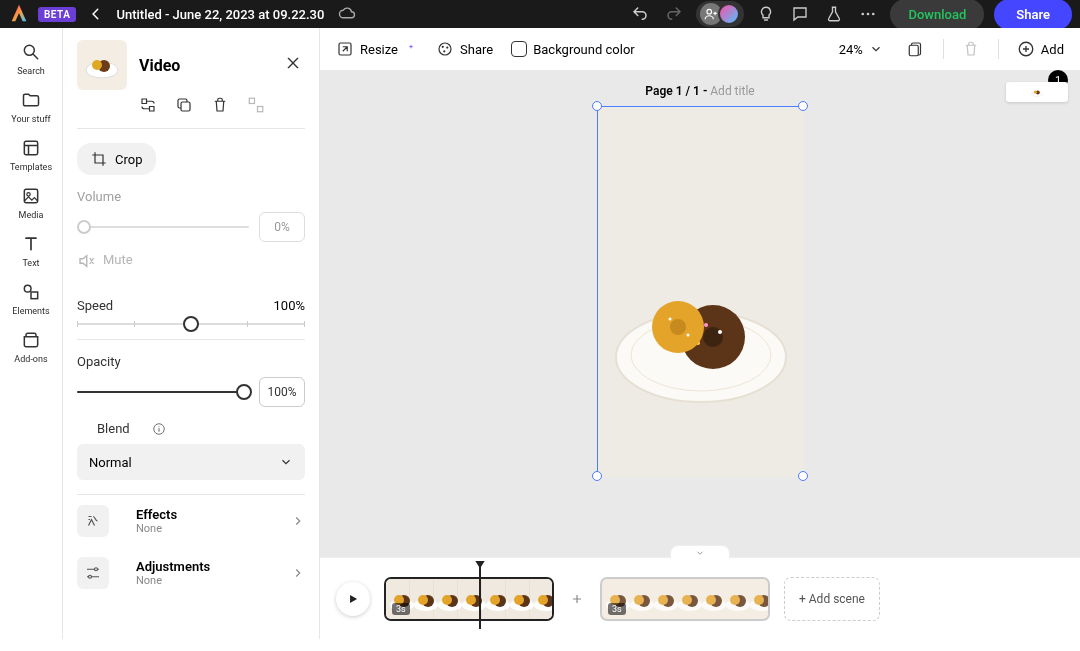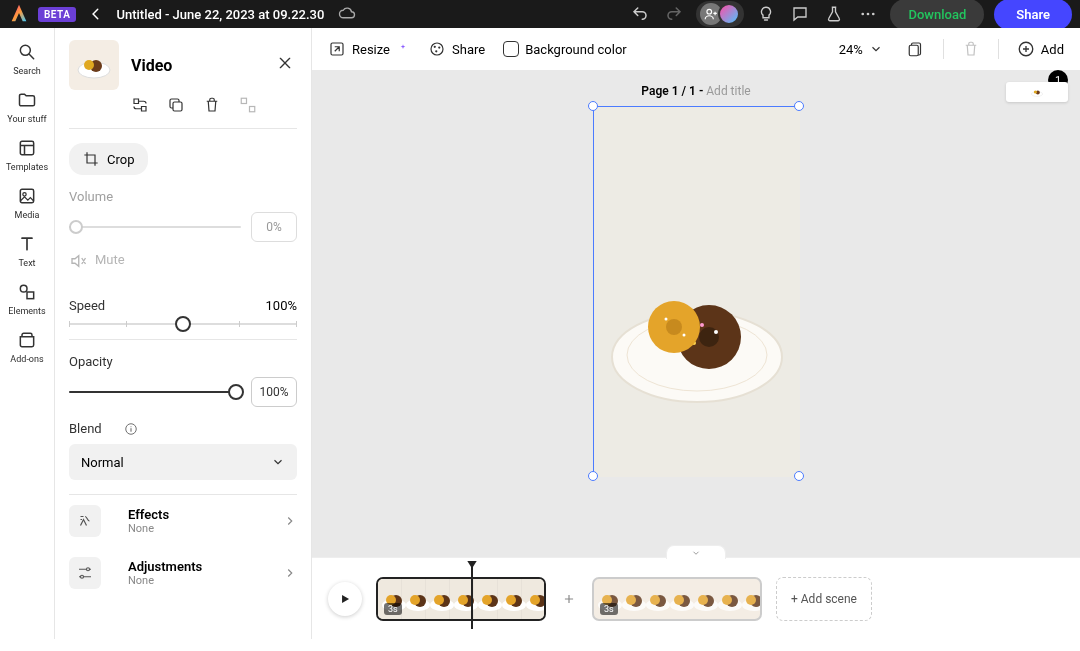--- a/index.html
+++ b/index.html
@@ -16,21 +16,21 @@
   .tb-icon { width: 24px; height: 24px; display: flex; align-items: center; justify-content: center; color: #ccc; cursor: pointer; }
   .avatar-cluster { display: flex; align-items: center; background: #333; border-radius: 16px; padding: 2px 4px; gap: -2px; }
   .avatar { width: 22px; height: 22px; border-radius: 50%; display: flex; align-items: center; justify-content: center; }
   .avatar.grey { background: #777; }
   .avatar.gradient { background: linear-gradient(135deg, #ff4da6, #4dc3ff); margin-left: -4px; border: 2px solid #333; }
   .btn-download { background: #3a3a3a; color: #22c55e; border: none; padding: 8px 18px; border-radius: 20px; font-size: 13px; font-weight: 500; cursor: pointer; }
   .btn-share { background: #4546ff; color: #fff; border: none; padding: 8px 22px; border-radius: 20px; font-size: 13px; font-weight: 600; cursor: pointer; }
 
   .main { display: flex; height: 611px; }
 
-  .leftrail { width: 55px; background: #fff; border-right: 1px solid #e6e6e6; display: flex; flex-direction: column; align-items: center; padding-top: 14px; gap: 14px; }
+  .leftrail { width: 63px; background: #fff; border-right: 1px solid #e6e6e6; display: flex; flex-direction: column; align-items: center; padding-top: 14px; gap: 14px; }
   .rail-item { display: flex; flex-direction: column; align-items: center; gap: 4px; cursor: pointer; color: #333; width: 100%; }
   .rail-item svg { width: 20px; height: 20px; }
   .rail-label { font-size: 9px; color: #2c2c2c; }
 
   .sidepanel { width: 257px; background: #fff; border-right: 1px solid #e6e6e6; overflow-y: auto; }
   .sp-header { display: flex; align-items: center; padding: 12px 14px; gap: 12px; }
   .sp-thumb { width: 50px; height: 50px; border-radius: 6px; background: #f4ede4; display: flex; align-items: center; justify-content: center; overflow: hidden; }
   .sp-title { font-size: 16px; font-weight: 700; flex: 1; }
   .sp-close { width: 20px; height: 20px; cursor: pointer; color: #333; }
   .sp-toolrow { display: flex; gap: 16px; padding: 0 14px 12px 76px; margin-top: -6px; }
@@ -321,21 +321,21 @@
       <div class="slider-wrap">
         <div class="slider">
           <div class="slider-fill" style="width:100%"></div>
           <div class="slider-thumb" style="left:97%; width:16px; height:16px; border-color:#333"></div>
         </div>
         <div class="pct-box dark">100%</div>
       </div>
     </div>
 
     <div class="sp-section" style="padding-top:0">
-      <div style="display:flex; align-items:center; gap:22px;">
+      <div style="display:flex; align-items:center; gap:22px;margin-left:20px;">
         <span class="prop-label dark" style="margin:0">Blend</span>
         <svg width="14" height="14" viewBox="0 0 24 24">
             <circle cx="12" cy="12" r="9" fill="none" stroke="#666" stroke-width="1.6"></circle>
             <path d="M12 8h.01M12 11v5" stroke="#666" stroke-width="1.8" stroke-linecap="round"></path>
           </svg>
       </div>
       <div class="blend-select">
         <span>Normal</span>
         <svg width="14" height="14" viewBox="0 0 24 24">
             <path d="M6 9l6 6 6-6" fill="none" stroke="#333" stroke-width="2"></path>

